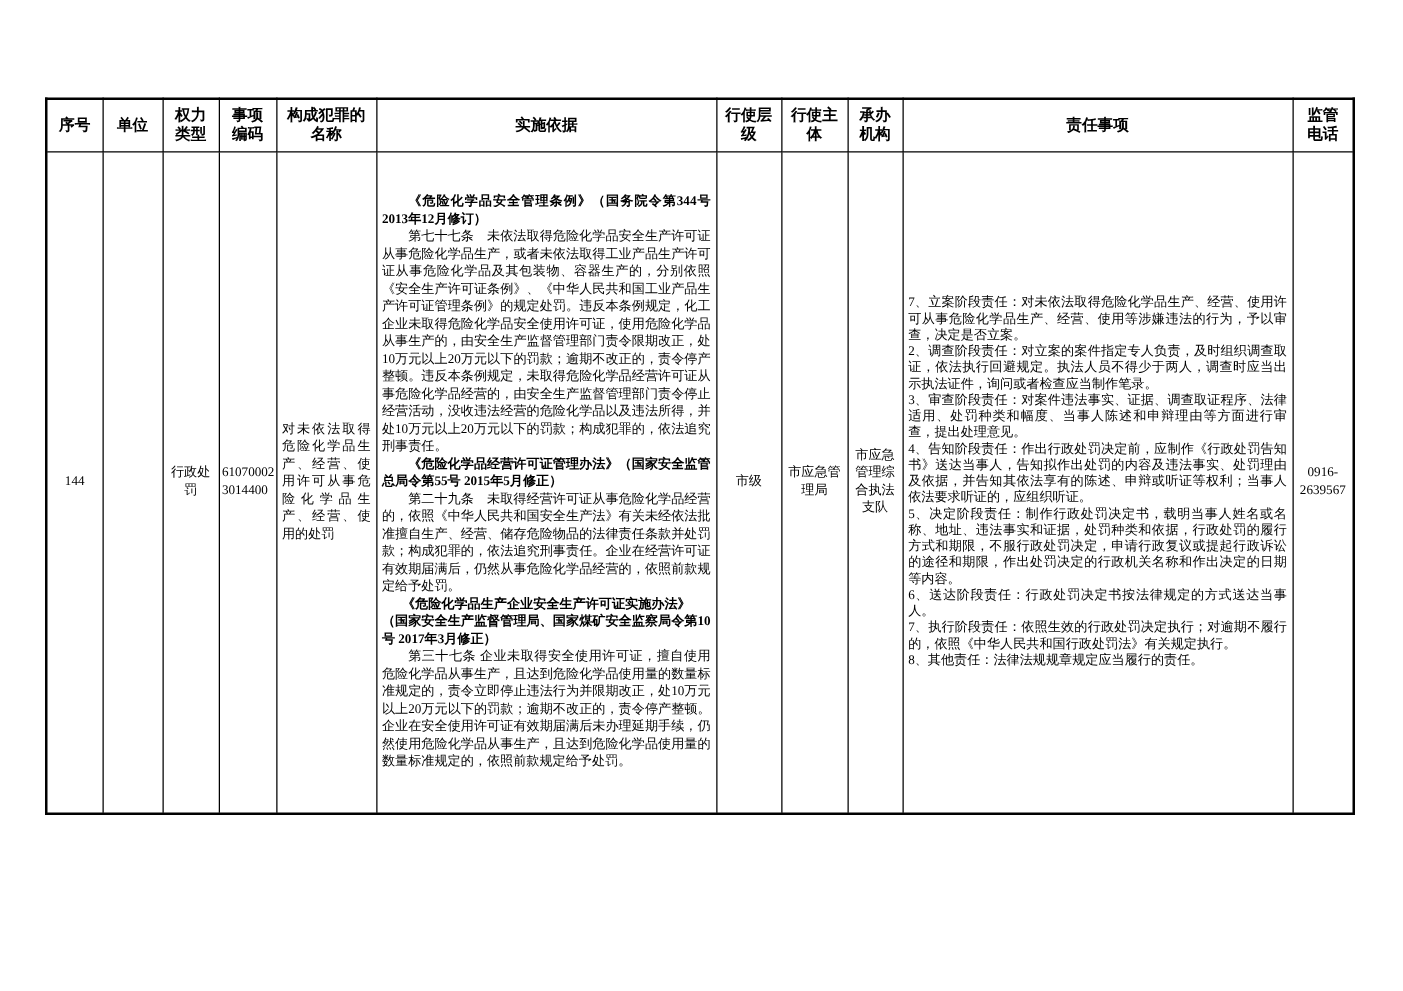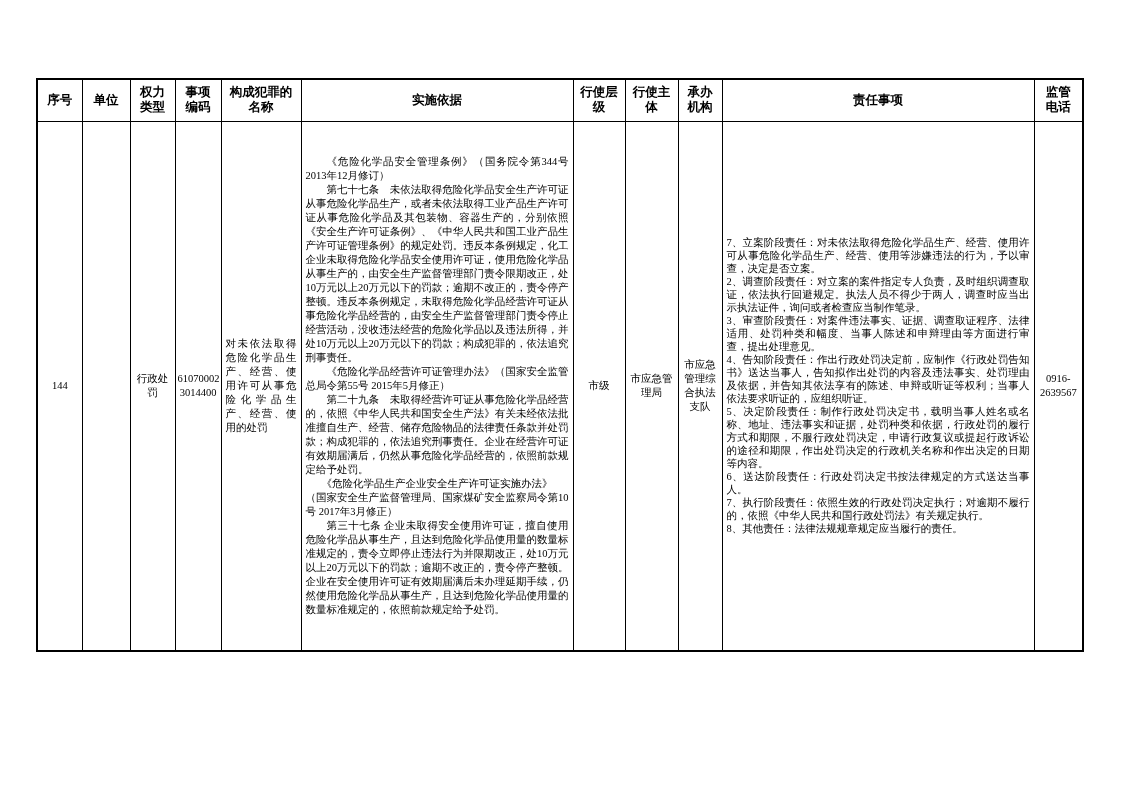--- a/index.html
+++ b/index.html
@@ -41,31 +41,31 @@
     padding: 1px;
   }
   thead tr { height: 42px; }
   tbody tr { height: 530px; }
   td {
     font-size: 10.5px;
     line-height: 14px;
   }
   td.c { text-align: center; }
   td.pre { white-space: pre-line; }
-  td.code-cell { text-align: center; padding: 1px 2px; }
+  td.code-cell { text-align: left; padding: 1px 2px; }
   td.name-cell { text-align: justify; padding: 2px 4px; }
   td.basis-cell, td.duties-cell { padding: 2px 4px; vertical-align: middle; }
   .para {
     margin: 0;
     text-align: justify;
     line-height: 14px;
   }
   .para.indent { text-indent: 21px; }
   .para.center { text-align: center; }
-  .para.bold { font-weight: normal; }
+  .para.bold { font-weight: bold; }
   .duty {
     margin: 0;
     text-align: justify;
     line-height: 13px;
   }
 </style>
 </head>
 <body>
 
 <div class="page">

